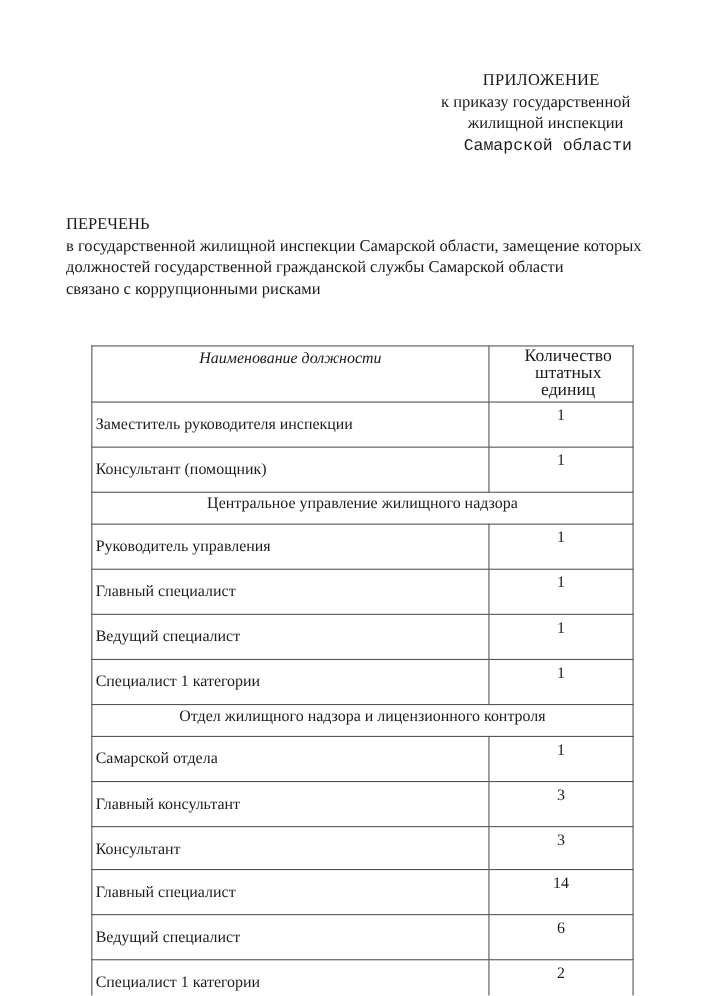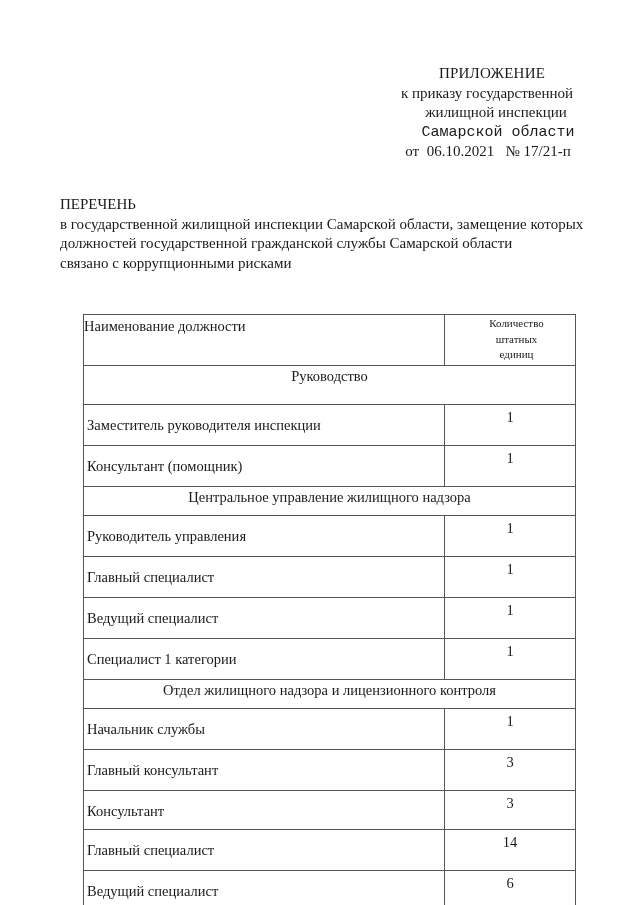--- a/index.html
+++ b/index.html
@@ -28,43 +28,38 @@
     width: 492px; border-collapse: collapse; table-layout: fixed;
     font-size: 14.5px;
   }
   table.positions td {
     border: 1.2px solid #555555;
     padding: 0 0 0 3px; vertical-align: top;
   }
   table.positions col.c1 { width: 361px; }
   table.positions col.c2 { width: 131px; }
   .hdr td { height: 47px; }
-  .hdr td.name { padding-top: 3px; padding-left: 0; }
-  .hdr td.count { text-align: center; line-height: 15.5px; padding-top: 1px; font-size: 11px; padding-left: 13px;}
+  .hdr td.name { text-align: center; padding-top: 3px; padding-left: 0; font-style: italic; }
+  .hdr td.count { text-align: center; line-height: 15.5px; padding-top: 1px; font-size: 16px; padding-left: 13px;}
   tr.section td { text-align: center; padding-left: 0; }
   tr.section.tall td { height: 36px; padding-top: 2px; }
   tr.section.short td { height: 26px; padding-top: 2px; }
   tr.row td { height: 28px; padding-top: 12px; }
   tr.row td.qty { text-align: center; padding-left: 0; padding-top: 4px; }
   tr.row.tight td { height: 26px; }
   tr.blank td { height: 30px; }
 </style>
 </head>
 <body>
 
 <div class="appendix">
   <div class="line title">ПРИЛОЖЕНИЕ</div>
   <div class="line l2">к приказу государственной</div>
   <div class="line l3">жилищной инспекции</div>
   <div class="line l4">Самарской области</div>
-  <div class="line l5">
-    <span>от</span>&nbsp;
-    <span>06.10.2021</span>&nbsp;&nbsp;
-    <span>№ 17/21-п</span>
-  </div>
 </div>
 
 <div class="doc-title">
   <div class="line">ПЕРЕЧЕНЬ</div>
   <div class="line">в государственной жилищной инспекции Самарской области, замещение которых</div>
   <div class="line">должностей государственной гражданской службы Самарской области</div>
   <div class="line">связано с коррупционными рисками</div>
 </div>
 
 <table class="positions">
@@ -75,23 +70,20 @@
   <tbody>
       <tr class="hdr">
     <td class="name">Наименование должности</td>
     <td class="count">
       <div>Количество</div>
       <div>штатных</div>
       <div>единиц</div>
     </td>
   </tr>
 
-  <tr class="section tall">
-    <td colspan="2">Руководство</td>
-  </tr>
   <tr class="row">
     <td>Заместитель руководителя инспекции</td>
     <td class="qty">1</td>
   </tr>
   <tr class="row">
     <td>Консультант (помощник)</td>
     <td class="qty">1</td>
   </tr>
 
   <tr class="section short">
@@ -111,21 +103,21 @@
   </tr>
   <tr class="row">
     <td>Специалист 1 категории</td>
     <td class="qty">1</td>
   </tr>
 
   <tr class="section short">
     <td colspan="2">Отдел жилищного надзора и лицензионного контроля</td>
   </tr>
   <tr class="row">
-    <td>Начальник службы</td>
+    <td>Самарской отдела</td>
     <td class="qty">1</td>
   </tr>
   <tr class="row">
     <td>Главный консультант</td>
     <td class="qty">3</td>
   </tr>
   <tr class="row tight">
     <td>Консультант</td>
     <td class="qty">3</td>
   </tr>

